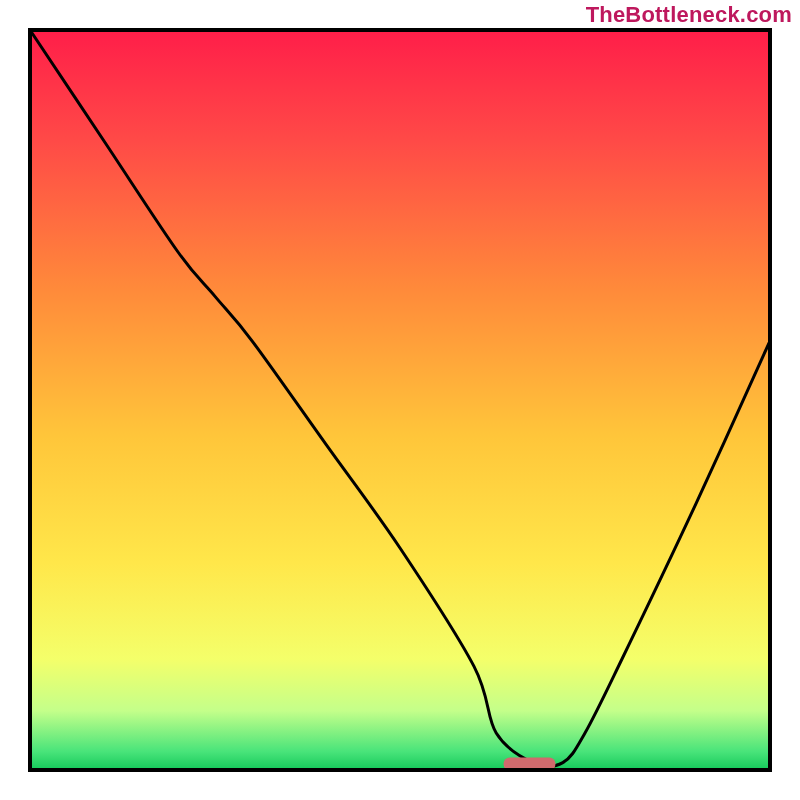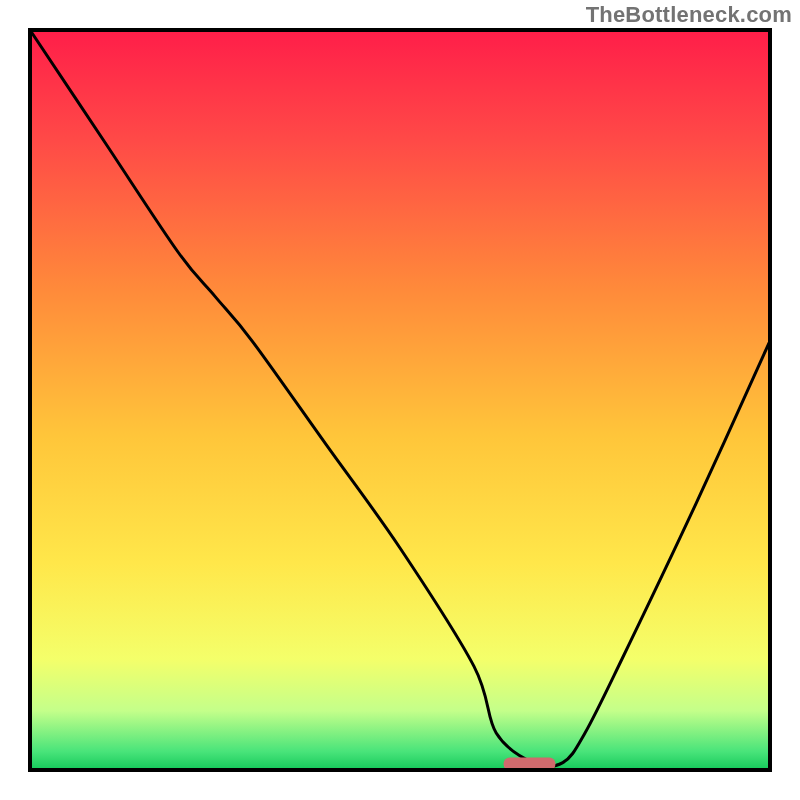--- a/index.html
+++ b/index.html
@@ -14,21 +14,21 @@
     position: relative;
     width: 800px;
     height: 800px;
   }
   .watermark {
     position: absolute;
     top: 2px;
     right: 8px;
     font-size: 22px;
     font-weight: 600;
-    color: #737373;
+    color: #be185d;
     letter-spacing: 0.2px;
   }
   svg {
     display: block;
   }
 </style>
 </head>
 <body>
 
 <div class="container">

